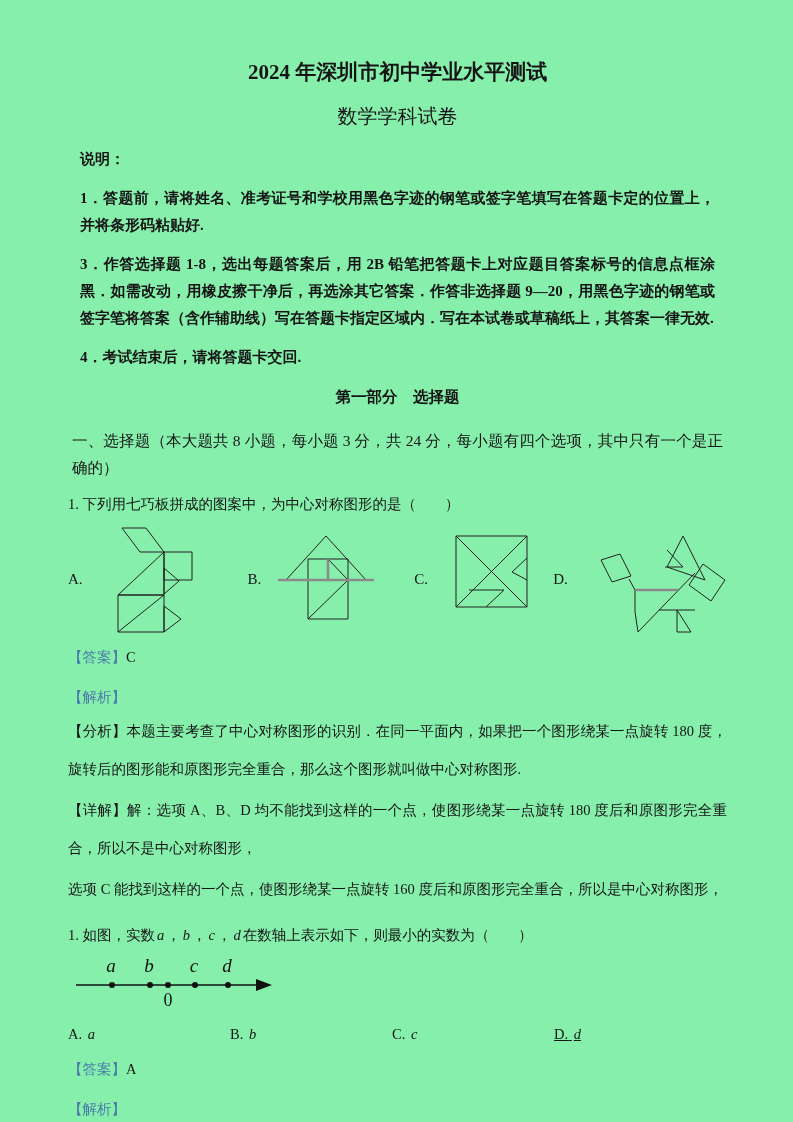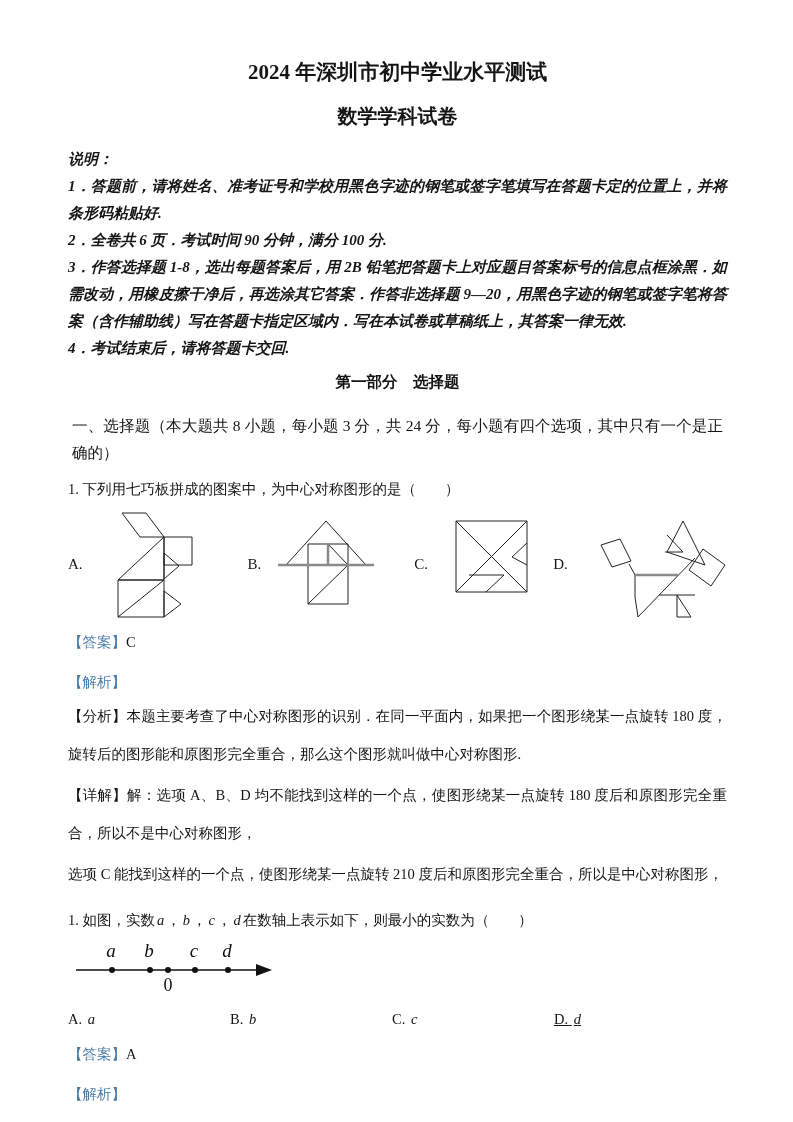--- a/index.html
+++ b/index.html
@@ -1,24 +1,24 @@
 <!DOCTYPE html>
 <html><head>
 <meta charset="utf-8">
 <style>
   html,body{margin:0;padding:0;background:#e9e9e9;}
   .page{
-    width:793px;height:1122px;margin:0 auto;background:#ffffff;
+    width:793px;height:1122px;margin:0 auto;background:#86efac;
     box-sizing:border-box;padding:58px 66px 0 68px;
     font-family:"Liberation Serif","DejaVu Serif",serif;
     color:#151515;overflow:hidden;
   }
   .title{font-size:21px;font-weight:bold;text-align:center;margin:0 0 17px 0;}
-  .subtitle{font-size:20px;font-weight:bold;text-align:center;margin:0 0 16px 0;}
-  .notes p{font-size:15px;line-height:27px;margin:0;font-weight:bold;text-align:justify;font-style:italic;}
+  .subtitle{font-size:20px;font-weight:normal;text-align:center;margin:0 0 16px 0;}
+  .notes p{font-size:15px;line-height:27px;margin:12px;font-weight:bold;text-align:justify;}
   .part-title{font-size:15.5px;font-weight:bold;text-align:center;margin:6px 0 17px 0;line-height:27px;}
   .sec-instr{font-size:15.5px;font-weight:normal;line-height:27px;margin:4px;text-align:justify;}
   .q{font-size:14.5px;line-height:26px;margin:10px 0 0 0;}
   .figrow{display:flex;justify-content:space-between;align-items:center;margin:4px 0 2px 0;height:116px;}
   .fig{display:flex;align-items:center;gap:3px;}
   .optlabel{font-size:15px;}
   svg{display:block;}
   .ans{font-size:14.5px;margin:8px 0 0 0;line-height:24px;}
   .blue{color:#4a7cab;}
   .exp-label{font-size:14.5px;margin:16px 0 0 0;line-height:24px;}
@@ -34,21 +34,20 @@
 <body>
 
 <div class="page">
 
   <div class="title">2024 年深圳市初中学业水平测试</div>
   <div class="subtitle">数学学科试卷</div>
 
   <div class="notes">
     <p>说明：</p>
     <p>1．答题前，请将姓名、准考证号和学校用黑色字迹的钢笔或签字笔填写在答题卡定的位置上，并将条形码粘贴好.</p>
-    <p>2．全卷共 6 页．考试时间 90 分钟，满分 100 分.</p>
     <p>3．作答选择题 1-8，选出每题答案后，用 2B 铅笔把答题卡上对应题目答案标号的信息点框涂黑．如需改动，用橡皮擦干净后，再选涂其它答案．作答非选择题 9—20，用黑色字迹的钢笔或签字笔将答案（含作辅助线）写在答题卡指定区域内．写在本试卷或草稿纸上，其答案一律无效.</p>
     <p>4．考试结束后，请将答题卡交回.</p>
   </div>
 
   <div class="part-title">第一部分　选择题</div>
   <p class="sec-instr">一、选择题（本大题共 8 小题，每小题 3 分，共 24 分，每小题有四个选项，其中只有一个是正确的）</p>
 
   <p class="q">1. 下列用七巧板拼成的图案中，为中心对称图形的是（　　）</p>
 
   <div class="figrow">
@@ -120,21 +119,21 @@
     </div>
 
   </div>
 
   <p class="ans"><span class="blue">【答案】</span><span>C</span></p>
 
   <p class="exp-label blue">【解析】</p>
 
   <p class="exp">【分析】本题主要考查了中心对称图形的识别．在同一平面内，如果把一个图形绕某一点旋转 180 度，旋转后的图形能和原图形完全重合，那么这个图形就叫做中心对称图形.</p>
   <p class="exp">【详解】解：选项 A、B、D 均不能找到这样的一个点，使图形绕某一点旋转 180 度后和原图形完全重合，所以不是中心对称图形，</p>
-  <p class="exp">选项 C 能找到这样的一个点，使图形绕某一点旋转 210 度后和原图形完全重合，所以是中心对称图形，</p>
+  <p class="exp">选项 C 能找到这样的一个点，使图形绕某一点旋转 160 度后和原图形完全重合，所以是中心对称图形，</p>
 
   <p class="q q2line"><span>1. 如图，实数</span><i class="v">a</i><span>，</span><i class="v">b</i><span>，</span><i class="v">c</i><span>，</span><i class="v">d</i><span>在数轴上表示如下，则最小的实数为（　　）</span></p>
 
   <div class="nl-wrap">
     <svg width="218" height="56" viewBox="0 0 218 56">
       <line x1="8" y1="31" x2="192" y2="31" stroke="#111" stroke-width="1.5"></line>
       <polygon points="204,31 188,25 188,37" fill="#111"></polygon>
       <g fill="#111">
         <circle cx="44" cy="31" r="3"></circle>
         <circle cx="82" cy="31" r="3"></circle>

